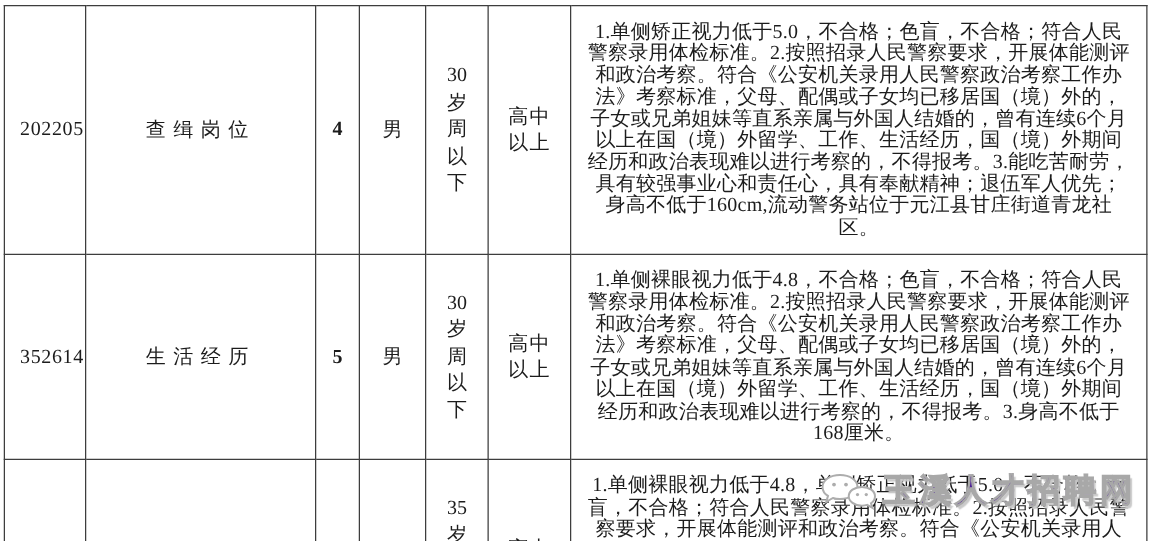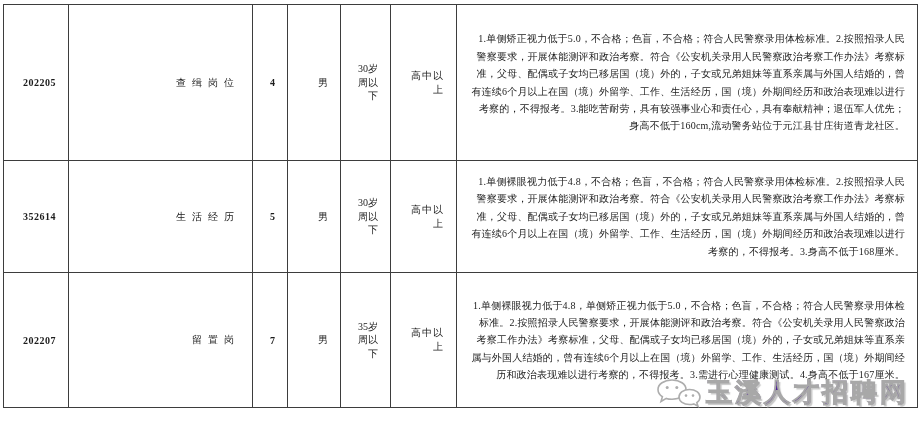--- a/index.html
+++ b/index.html
@@ -16,30 +16,30 @@
   table.job-table {
     position: absolute;
     left: 3px;
     top: 4px;
     width: 914px;
     border-collapse: collapse;
     table-layout: fixed;
   }
   table.job-table td {
     border: 1px solid #3d3d3d;
-    text-align: right;
+    text-align: center;
     vertical-align: middle;
-    font-size: 10px;
+    font-size: 16px;
     padding: 12px;
     overflow: hidden;
   }
   tr.row-1 { height: 156px; }
   tr.row-2 { height: 107px; }
   tr.row-3 { height: 135px; }
-  td.c-code { font-weight: bold; font-size: 14px; letter-spacing: 0.5px; }
+  td.c-code { font-weight: normal; font-size: 14px; letter-spacing: 0.5px; }
   td.c-pos  { letter-spacing: 6px; padding-left: 6px; }
   td.c-num  { font-weight: bold; }
   td.c-age  { font-size: 13px; line-height: 1.35; padding: 0 3px; }
   td.c-edu  { font-size: 14px; letter-spacing: 1px; }
   td.c-req  {
     text-align: left;
     vertical-align: top;
     font-size: 13.4px;
     line-height: 17.4px;
     padding: 4px 5px 3px 6px;

